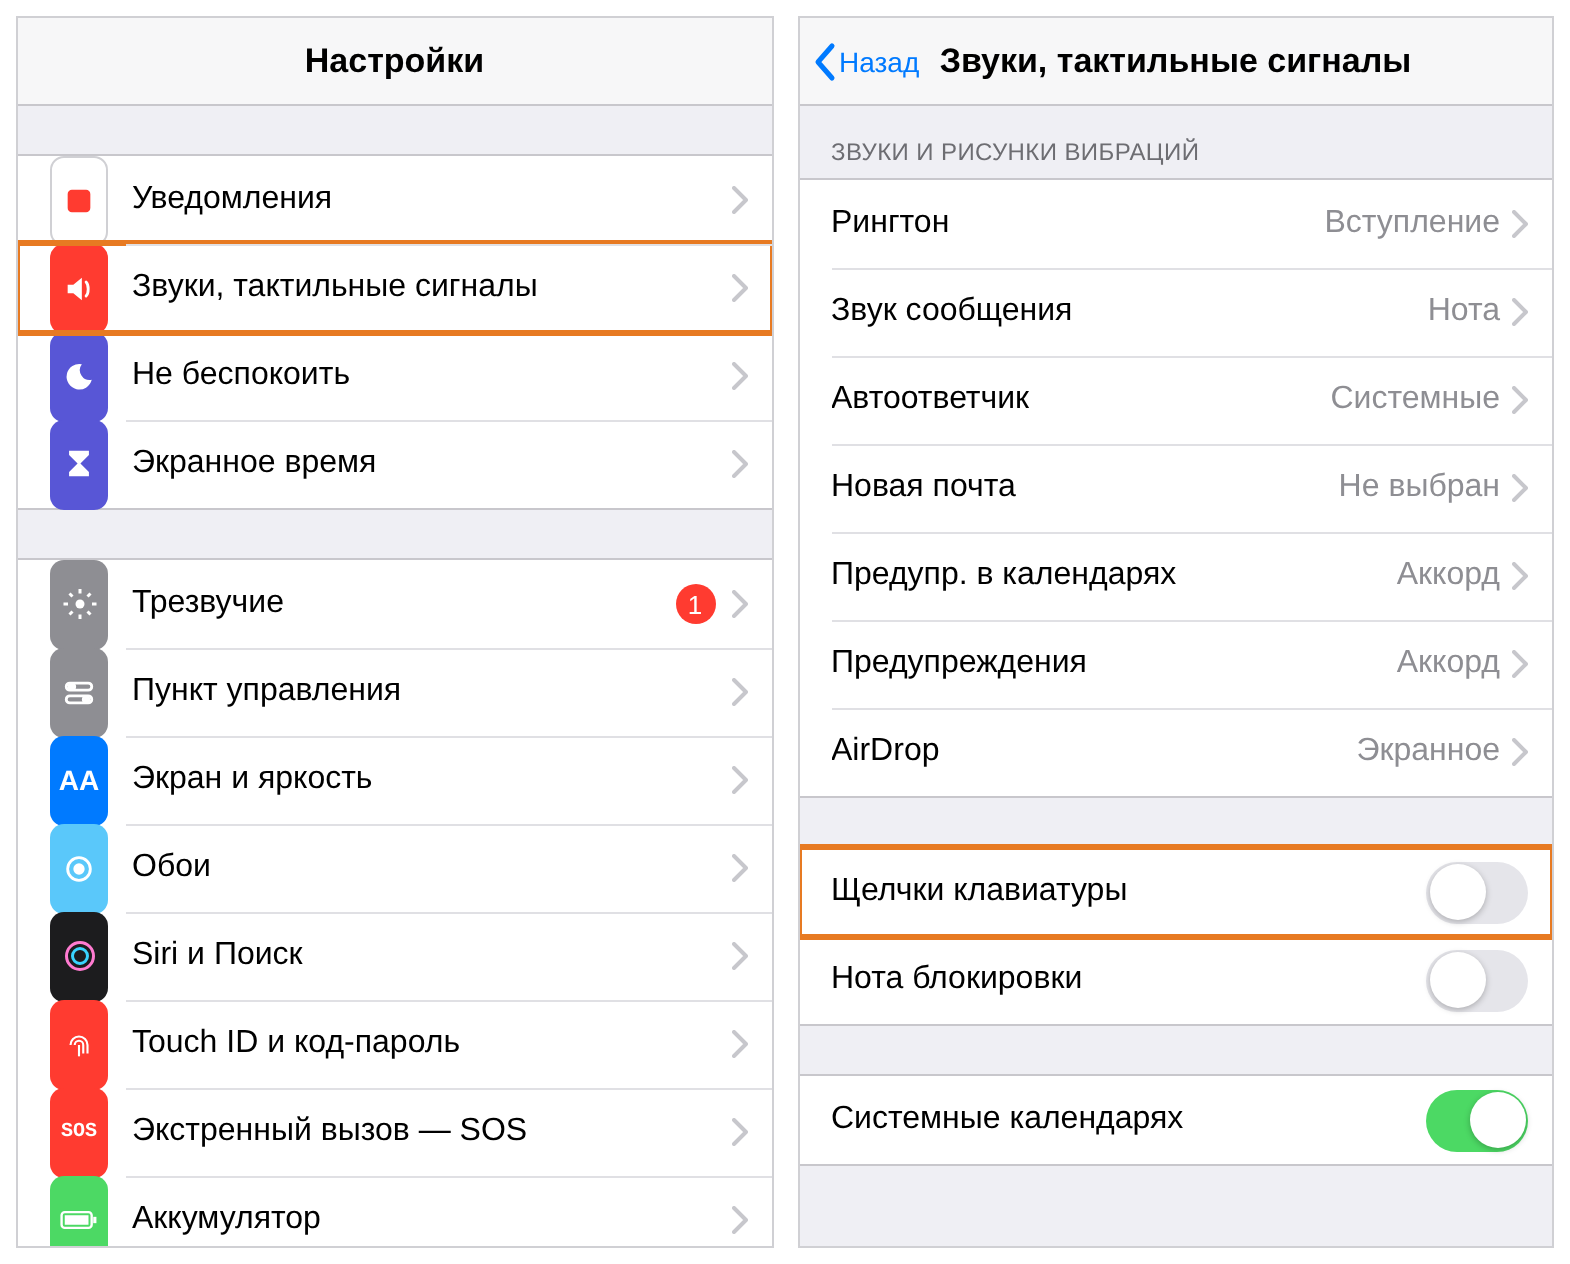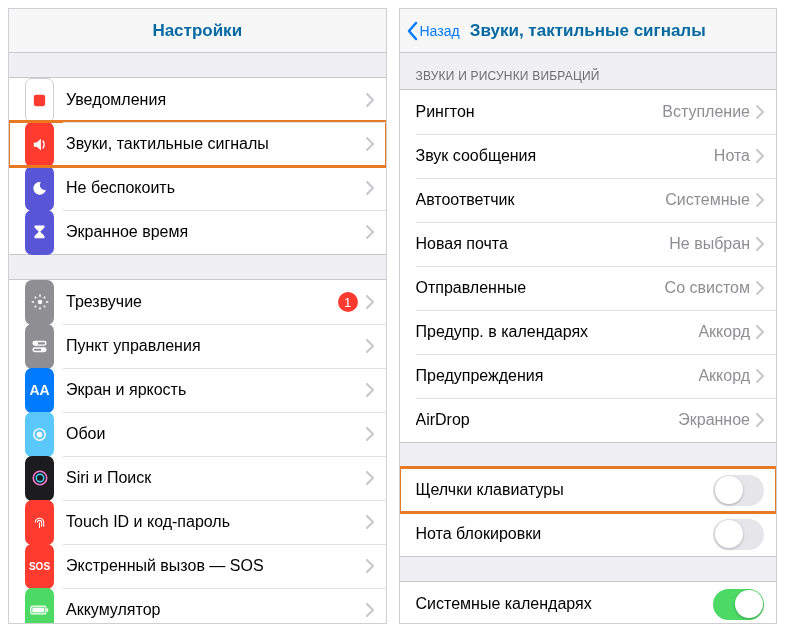--- a/index.html
+++ b/index.html
@@ -25,21 +25,21 @@
     background: #f7f7f8;
     border-bottom: 1px solid #c8c7cc;
     display: flex;
     align-items: center;
     justify-content: center;
     position: relative;
   }
   .navbar .title {
     font-weight: 600;
     font-size: 17px;
-    color: #0369a1;
+    color: #000000;
   }
   .navbar .back {
     position: absolute;
     left: 6px;
     display: flex;
     align-items: center;
     color: #007aff;
     font-size: 14px;
     cursor: pointer;
     text-align: right;
@@ -142,21 +142,21 @@
   .toggle.on .knob { left: 21.5px; }
   
   .bg-red    { background:#ff3b30; }
   .bg-indigo { background:#5856d6; }
   .bg-gray   { background:#8e8e93; }
   .bg-blue   { background:#007aff; }
   .bg-cyan   { background:#5ac8fa; }
   .bg-green  { background:#4cd964; }
   .bg-black  { background:#1c1c1e; }
   .bg-white  { background:#fff; border:1px solid #d0d0d4; color:#ff3b30 !important; }
-  .ic-sos    { font-size:10px; font-weight:700; }
+  .ic-sos    { font-size:10px; font-weight:700;font-family:Liberation Mono, monospace; }
 </style>
 </head>
 <body>
 
 <div class="phone">
   <div class="navbar">
     <div class="title">Настройки</div>
   </div>
   <div class="scroll">
     <div class="spacer"></div>
@@ -343,27 +343,20 @@
           </svg>
         </div>
         <div class="row">
           <div class="label">Новая почта</div>
           <div class="value">Не выбран</div>
           <svg class="chev" width="8" height="14" viewBox="0 0 8 14">
             <path d="M1 1 L7 7 L1 13" stroke="#c7c7cc" stroke-width="2" fill="none" stroke-linecap="round" stroke-linejoin="round"></path>
           </svg>
         </div>
         <div class="row">
-          <div class="label">Отправленные</div>
-          <div class="value">Со свистом</div>
-          <svg class="chev" width="8" height="14" viewBox="0 0 8 14">
-            <path d="M1 1 L7 7 L1 13" stroke="#c7c7cc" stroke-width="2" fill="none" stroke-linecap="round" stroke-linejoin="round"></path>
-          </svg>
-        </div>
-        <div class="row">
           <div class="label">Предупр. в календарях</div>
           <div class="value">Аккорд</div>
           <svg class="chev" width="8" height="14" viewBox="0 0 8 14">
             <path d="M1 1 L7 7 L1 13" stroke="#c7c7cc" stroke-width="2" fill="none" stroke-linecap="round" stroke-linejoin="round"></path>
           </svg>
         </div>
         <div class="row">
           <div class="label">Предупреждения</div>
           <div class="value">Аккорд</div>
           <svg class="chev" width="8" height="14" viewBox="0 0 8 14">

